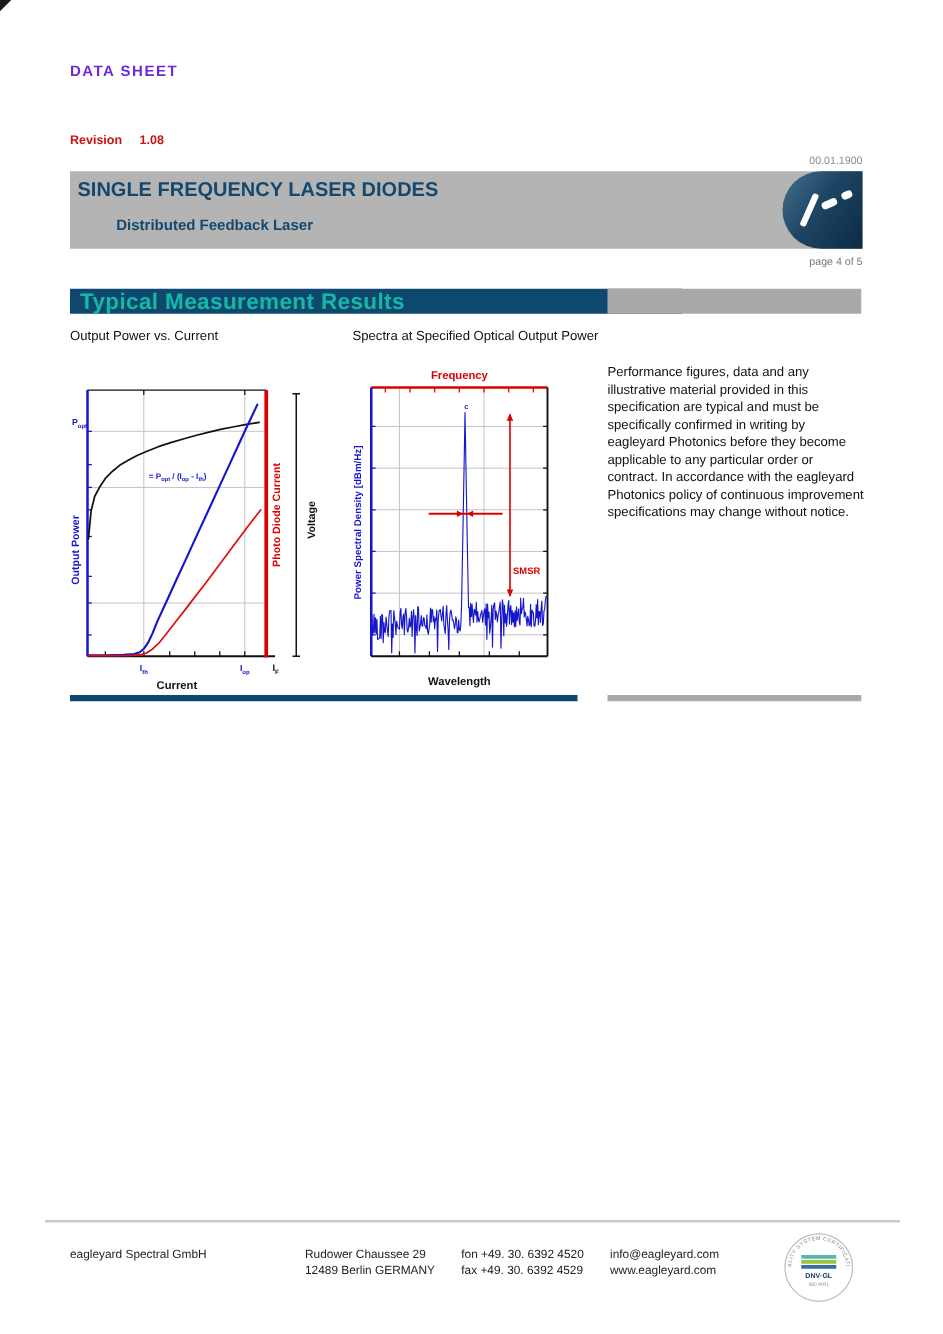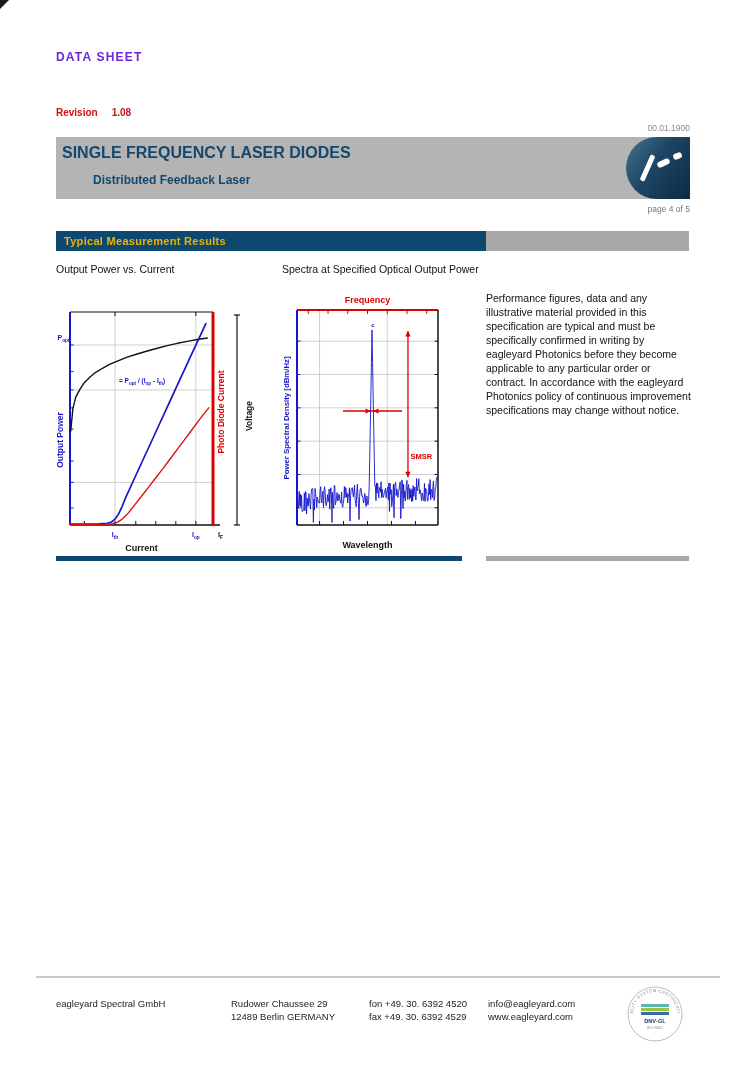--- a/index.html
+++ b/index.html
@@ -20,34 +20,34 @@
   .banner{left:56px;top:137px;width:634px;height:62px;background:#b4b4b4;}
   .banner .l1{position:absolute;left:6px;top:7px;font-size:16px;font-weight:bold;color:#14486e;}
   .banner .l2{position:absolute;left:6px;top:36px;font-size:12px;font-weight:bold;color:#14486e;margin-left:31px;}
   .banner-icon{position:absolute;right:0;top:0;width:64px;height:62px;
     background:linear-gradient(125deg,#45738f 0%,#1d4563 45%,#0c2a44 100%);
     border-radius:34px 0 0 34px;overflow:hidden;}
   .banner-icon .bar{position:absolute;left:19px;top:17px;width:5px;height:28px;background:#fff;border-radius:2px;transform:rotate(24deg);}
   .banner-icon .dash1{position:absolute;left:31px;top:23px;width:13px;height:6px;background:#fff;border-radius:3px;transform:rotate(-24deg);}
   .banner-icon .dash2{position:absolute;left:47px;top:16px;width:9px;height:6px;background:#fff;border-radius:3px;transform:rotate(-24deg);}
   .pagenum{left:56px;top:204px;width:634px;text-align:right;font-size:8.5px;color:#777;}
-  .section-bar{left:56px;top:231px;width:490px;height:20px;background:#0e486f;color:#eab308;
-    font-size:11px;font-weight:bold;letter-spacing:0.3px;line-height:20px;padding-left:8px;box-sizing:border-box;}
+  .section-bar{left:56px;top:231px;width:490px;height:20px;background:#0e486f;color:#14b8a6;
+    font-size:18px;font-weight:bold;letter-spacing:0.3px;line-height:20px;padding-left:8px;box-sizing:border-box;}
   .section-bar-gray{left:486px;top:231px;width:203px;height:20px;background:#a9a9a9;}
   .caption{font-size:10.5px;color:#111;}
   .cap1{left:56px;top:263px;}
   .cap2{left:282px;top:263px;}
   .disclaimer{left:486px;top:292px;width:206px;font-size:10.5px;line-height:1.33;color:#111;}
   .close-bar-blue{left:56px;top:556px;width:406px;height:5px;background:#0e486f;}
   .close-bar-gray{left:486px;top:556px;width:203px;height:5px;background:#a9a9a9;}
   .foot-rule{left:36px;top:976px;width:684px;height:2px;background:#c9c9c9;}
   .foot-copy{left:56px;top:982px;width:660px;font-size:7.5px;color:#222;}
   .foot-col{font-size:9.5px;color:#222;line-height:13px;}
   .fc1{left:56px;top:997px;}
-  .fc2{left:231px;top:997px;}
+  .fc2{left:244px;top:997px;}
   .fc3{left:369px;top:997px;}
   .fc4{left:488px;top:997px;}
   .seal{left:626px;top:985px;}
 </style>
 </head>
 <body>
 
 <div class="page">
 
   <div class="abs corner-mark"></div>

